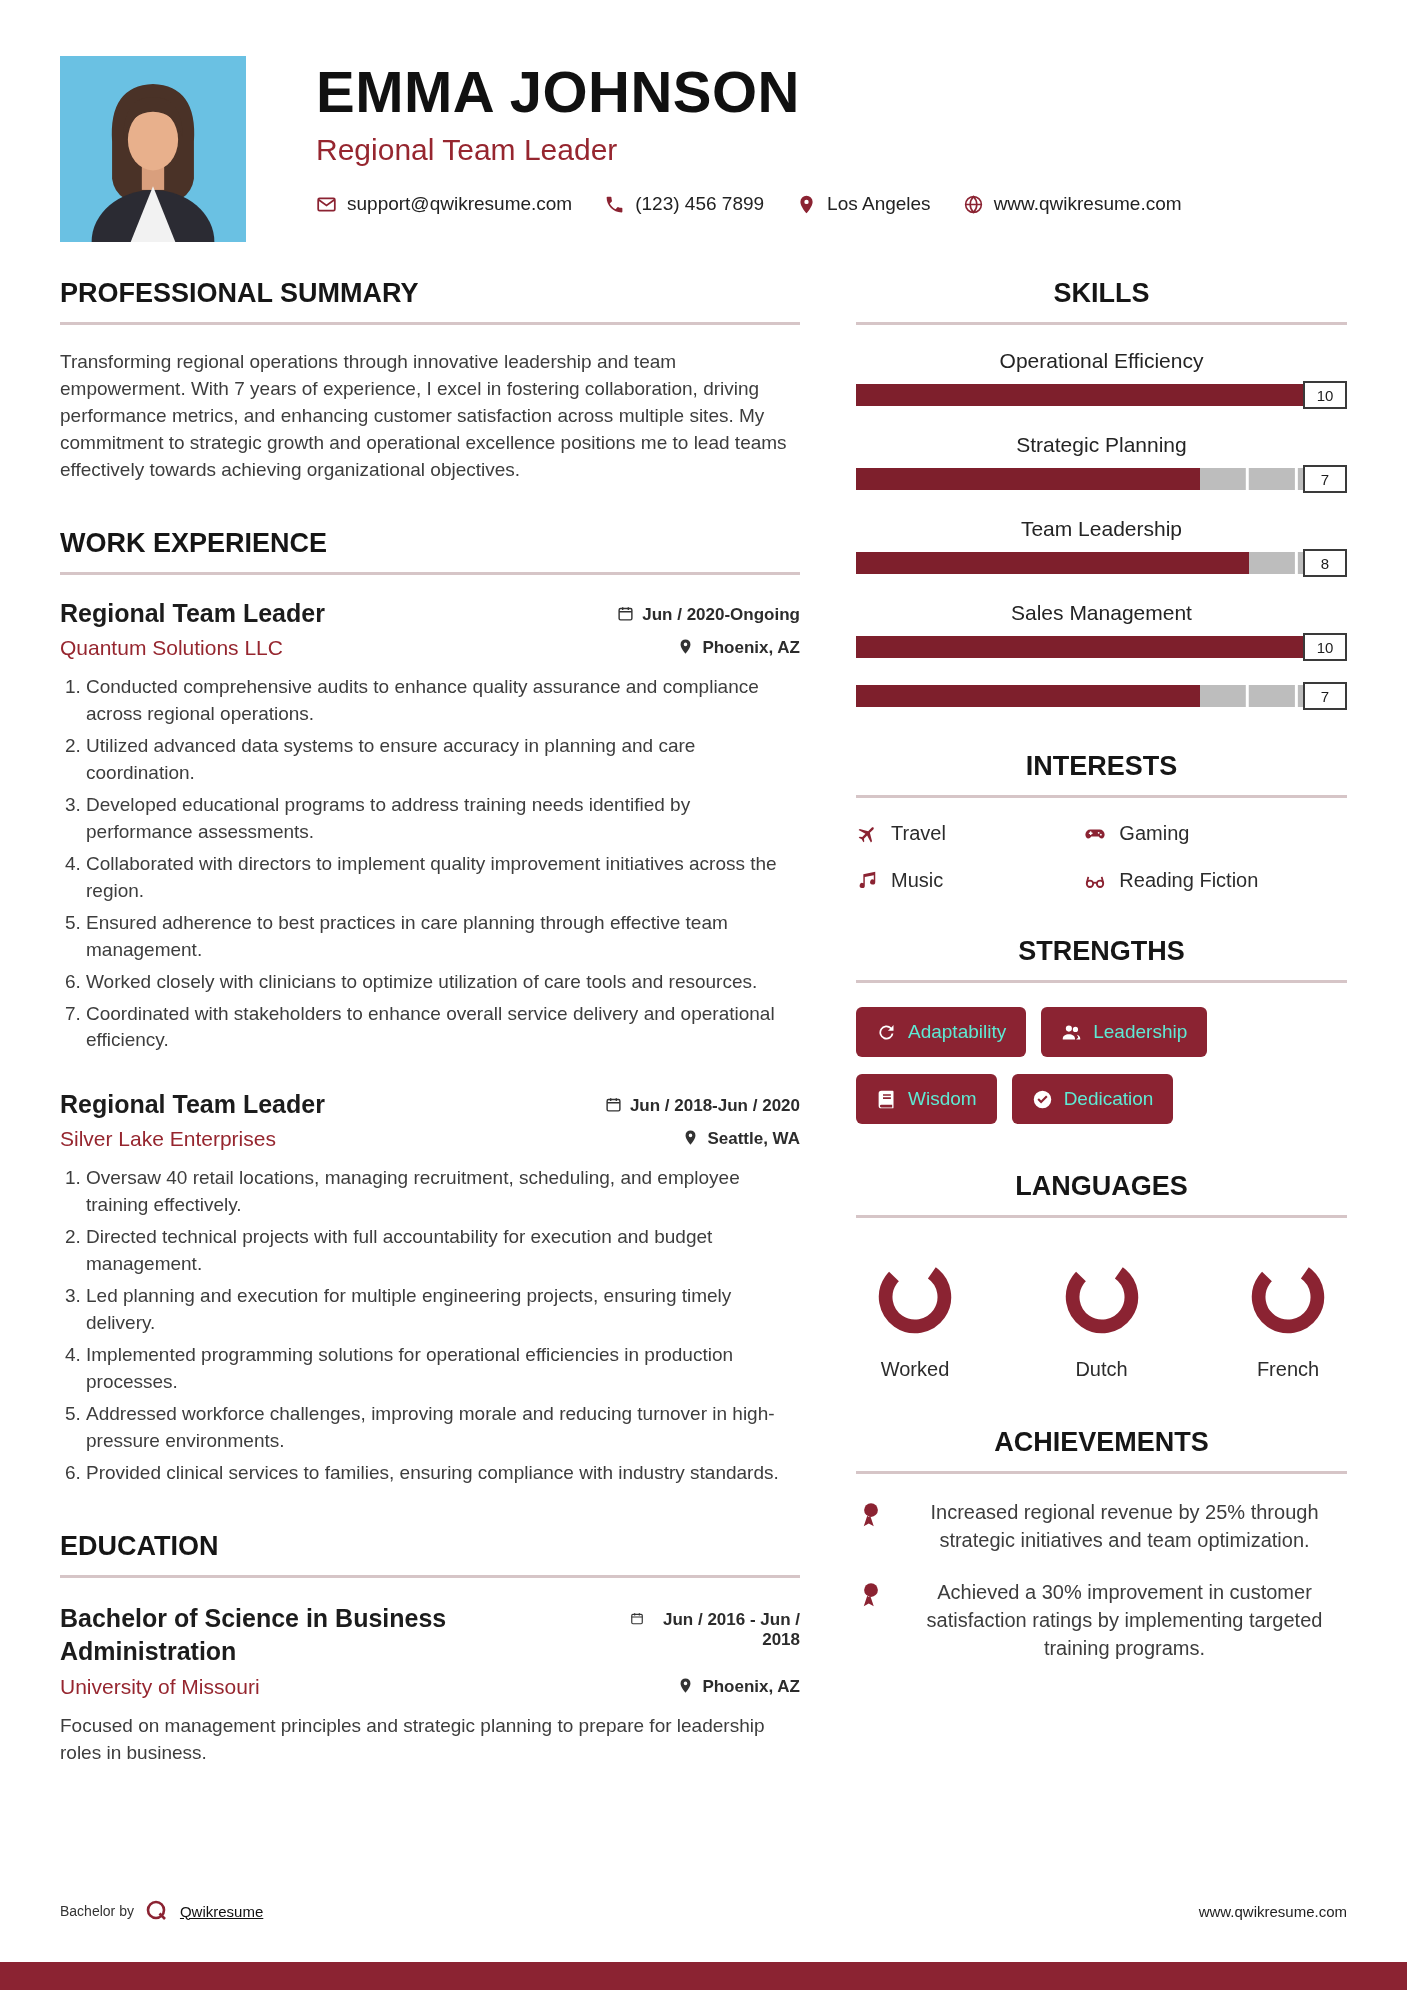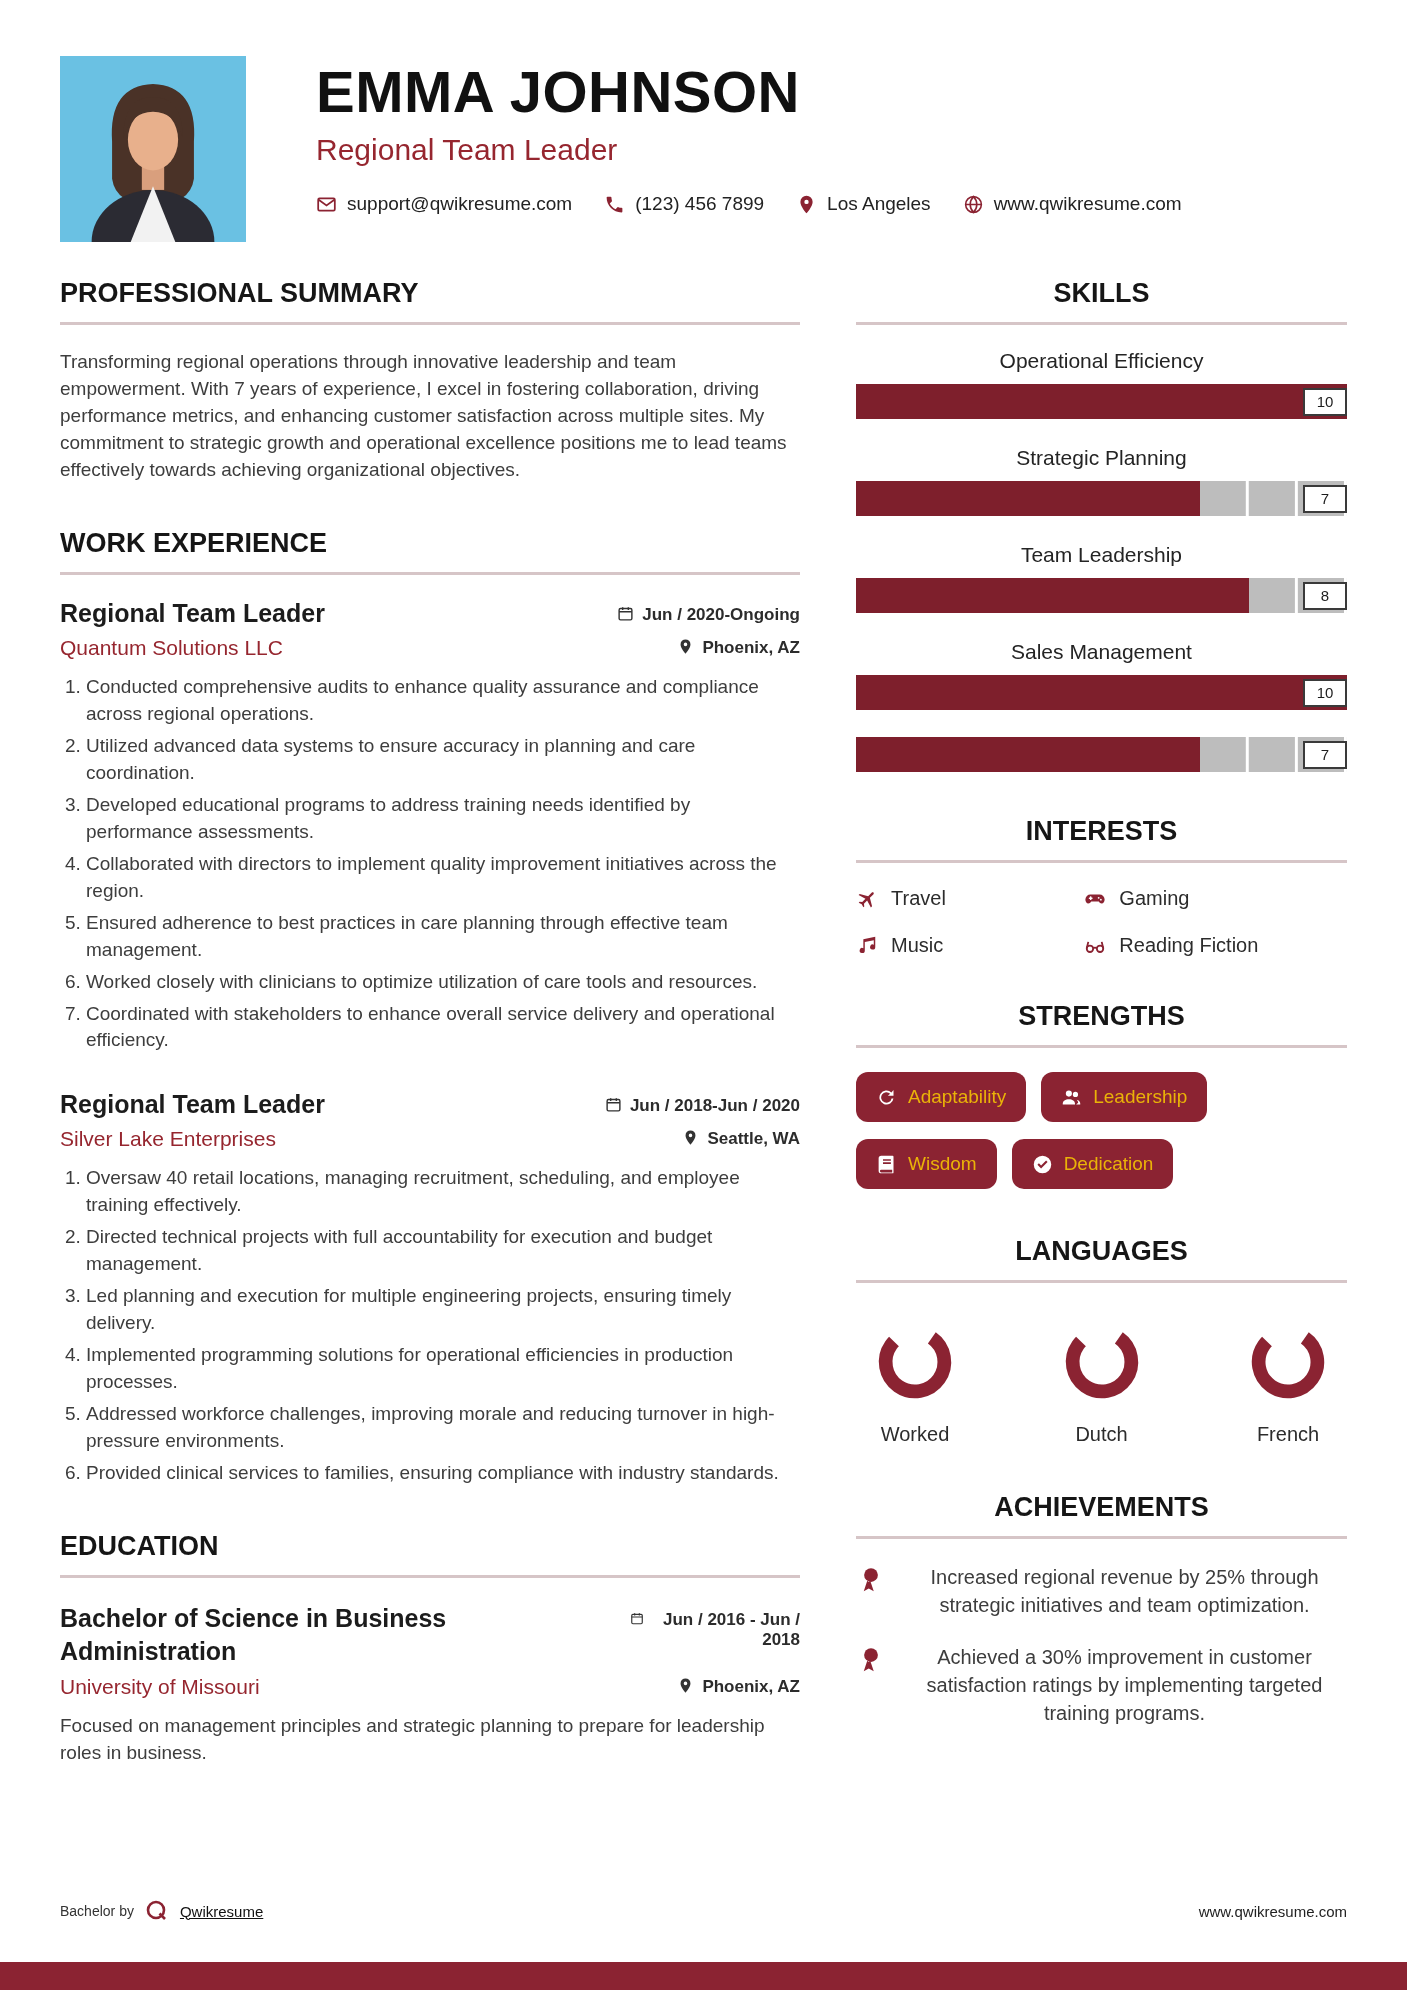--- a/index.html
+++ b/index.html
@@ -42,36 +42,36 @@
   .bullets li { margin-bottom:5px; }
 
   
   .edu-degree { font-size:25px; font-weight:bold; color:#1c1c1c; max-width:450px; line-height:1.3; }
   .edu-dates { max-width:170px; text-align:right; }
   .edu-desc { font-size:19px; line-height:1.42; margin-top:12px; }
 
   
   .skill { margin-bottom:27px; }
   .skill-label { font-size:21px; color:#242424; margin-bottom:11px; }
-  .skill-bar { position:relative; height:35px;
+  .skill-bar { position:relative; height:22px;
     background-image:linear-gradient(to right,#bdbdbd 0,#bdbdbd 93%,#ffffff 93%,#ffffff 100%);
     background-size:10% 100%; }
   .skill-fill { position:absolute; left:0; top:0; bottom:0; background:#7e1f2c; }
   .skill-value { position:absolute; right:0; top:50%; transform:translateY(-50%);
     width:44px; height:28px; background:#fff; border:2px solid #3a3a3a;
     display:flex; align-items:center; justify-content:center; font-size:15px; color:#1d1d1d; }
 
   .interests-grid { display:grid; grid-template-columns:1fr 1.15fr; row-gap:24px; }
   .interest { display:flex; align-items:center; gap:13px; font-size:20px; color:#2c2c2c; }
   .iicon { width:22px; height:22px; color:#8b2332; flex:0 0 auto; }
   .iicon svg { width:100%; height:100%; display:block; }
 
   .badges { display:flex; flex-wrap:wrap; }
-  .badge { display:inline-flex; align-items:center; gap:11px; background:#8b2332; color:#eab308;
-    font-size:19px; padding:14px 20px; margin:0 15px 17px 0; border-radius:12px; }
+  .badge { display:inline-flex; align-items:center; gap:11px; background:#8b2332; color:#5eead4;
+    font-size:19px; padding:14px 20px; margin:0 15px 17px 0; border-radius:6px; }
   .bicon { width:21px; height:21px; color:#fff; }
   .bicon svg { width:100%; height:100%; display:block; }
 
   .langs { display:flex; justify-content:space-between; padding:10px 14px 0 14px; }
   .lang { display:flex; flex-direction:column; align-items:center; gap:16px; }
   .lang-arc { width:90px; height:90px; }
   .lang-label { font-size:20px; color:#2c2c2c; }
 
   .ach-item { display:flex; gap:16px; margin-bottom:24px; }
   .aicon { width:30px; height:30px; color:#8b2332; flex:0 0 auto; margin-top:2px; }

